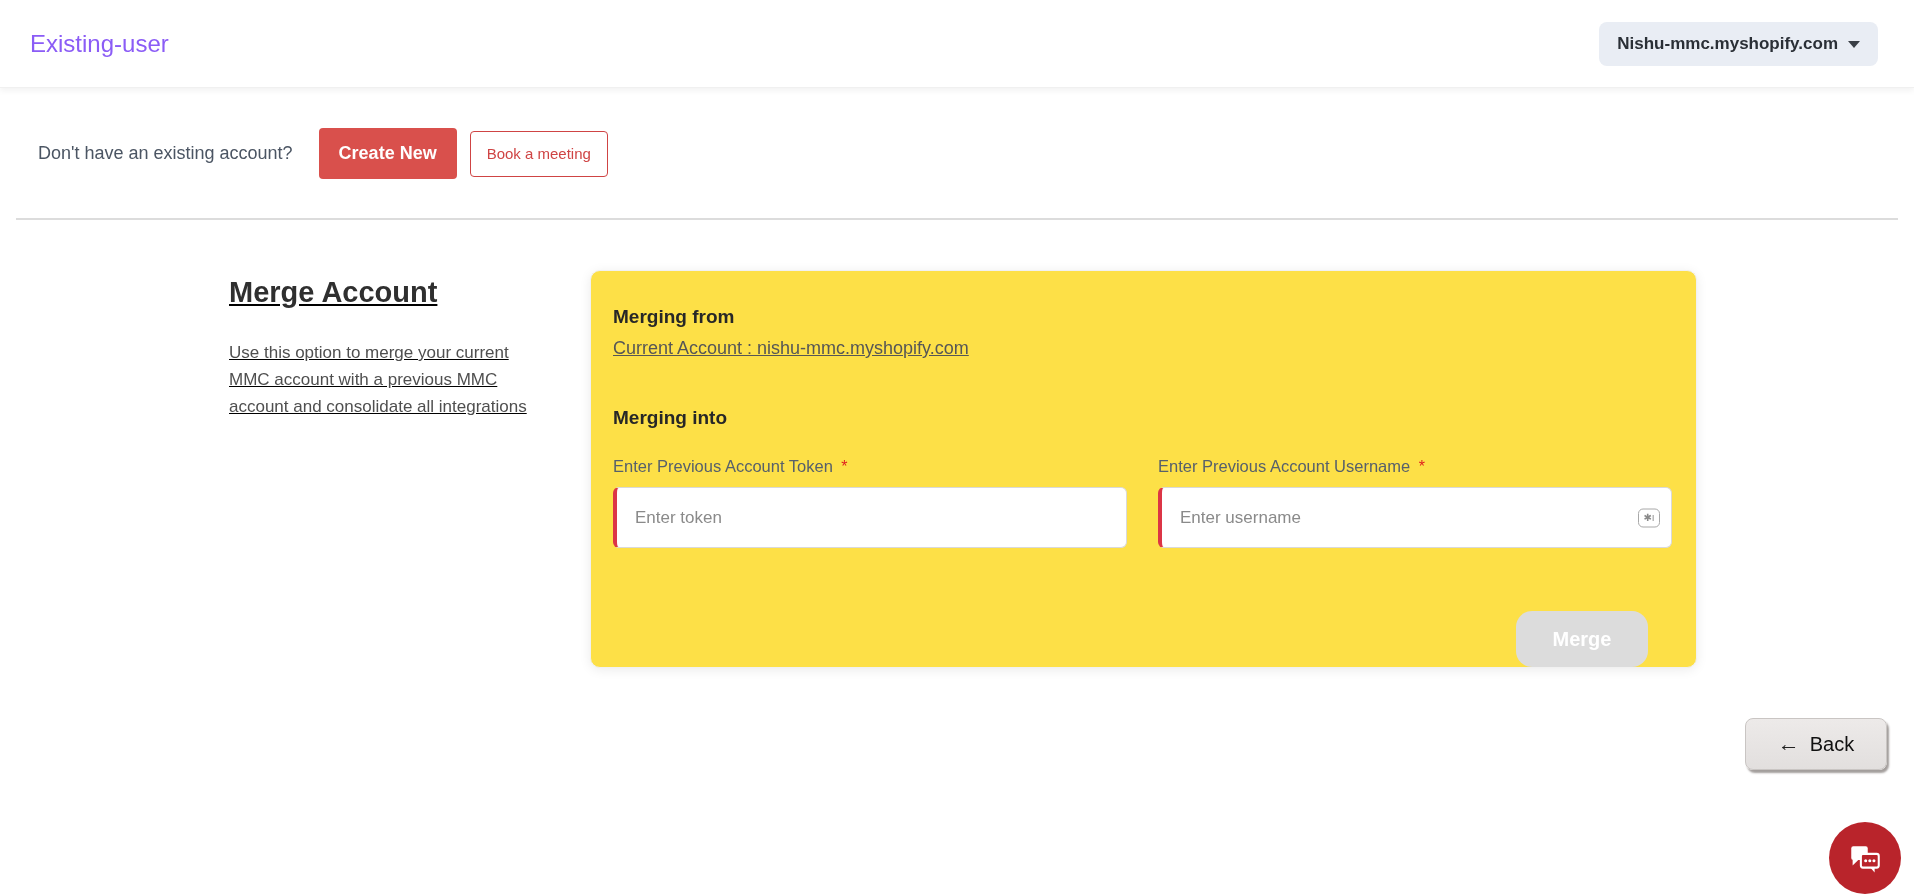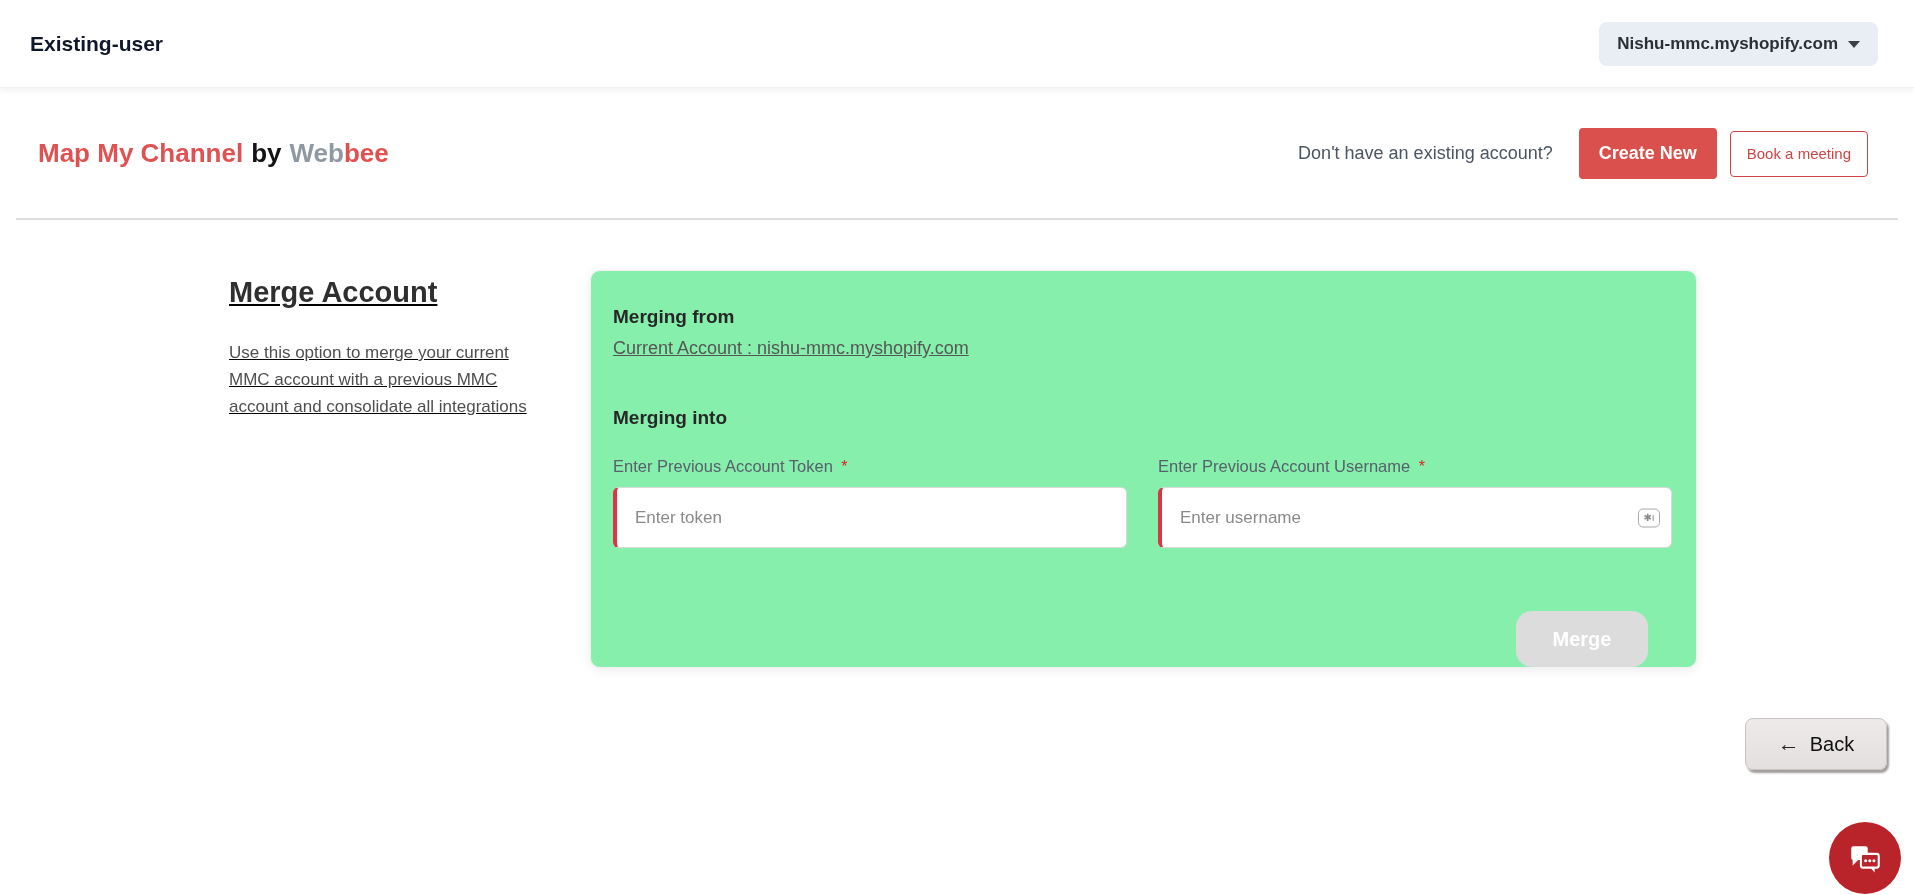--- a/index.html
+++ b/index.html
@@ -9,21 +9,21 @@
 
   
   .topbar {
     position:absolute; top:0; left:0; right:0; height:88px;
     display:flex; align-items:center; justify-content:space-between;
     padding:0 36px 0 30px; background:#fff;
     border-bottom:1px solid #f0f0f0;
     box-shadow:0 3px 6px rgba(0,0,0,0.05);
     z-index:5;
   }
-  .topbar-title { font-size:21px; font-weight:bold; color:#0f172a; }
+  .topbar-title { font-size:24px; font-weight:normal; color:#8b5cf6; }
   .store-dropdown {
     display:flex; align-items:center; gap:10px;
     background:#e9edf4; border:none; border-radius:8px;
     padding:12px 18px; cursor:pointer;
     font-family:"Liberation Sans", sans-serif;
     font-size:17px; font-weight:bold; color:#2a2f36;text-align:center;
   }
   .caret-down {
     width:0; height:0; border-left:6px solid transparent;
     border-right:6px solid transparent; border-top:7px solid #3a3f46;
@@ -60,21 +60,21 @@
   }
 
   
   .intro { position:absolute; left:229px; top:276px; width:318px;text-decoration:underline; }
   .intro h2 { font-size:29px; font-weight:bold; color:#2f2f2f; }
   .intro p  { margin-top:30px; font-size:17px; color:#4f4f4f; line-height:27px; }
 
   
   .merge-card {
     position:absolute; left:590px; top:270px; width:1107px; height:398px;
-    background:#86efac; border:1px solid #f1f1f1; border-radius:10px;
+    background:#fde047; border:1px solid #f1f1f1; border-radius:10px;
     box-shadow:0 2px 12px rgba(0,0,0,0.08);
     padding:35px 24px 0 22px;
     display:flex; flex-direction:column;
   }
   .card-subtitle { font-size:19px; font-weight:bold; color:#272727; }
   .current-account { margin-top:10px; font-size:18px; color:#565656;text-decoration:underline; }
   .merging-into { margin-top:48px; }
   .form-row { display:flex; gap:31px; margin-top:28px; }
   .form-field { flex:1; }
   .field-label { font-size:16.5px; color:#57606b; }
@@ -127,26 +127,20 @@
 
   <div class="topbar">
     <div class="topbar-title">Existing-user</div>
     <button class="store-dropdown">
       <span>Nishu-mmc.myshopify.com</span>
       <span class="caret-down"></span>
     </button>
   </div>
 
   <div class="app-header">
-    <div class="brand">
-      <span class="brand-name">Map My Channel</span>
-      <span class="brand-by">by</span>
-      <span class="brand-vendor-gray">Web</span>
-      <span class="brand-vendor-red">bee</span>
-    </div>
     <div class="header-actions">
       <span class="account-prompt">Don't have an existing account?</span>
       <button class="btn-create-new">Create New</button>
       <button class="btn-book-meeting">Book a meeting</button>
     </div>
   </div>
   <div class="header-divider"></div>
 
   <div class="intro">
     <h2>Merge Account</h2>

